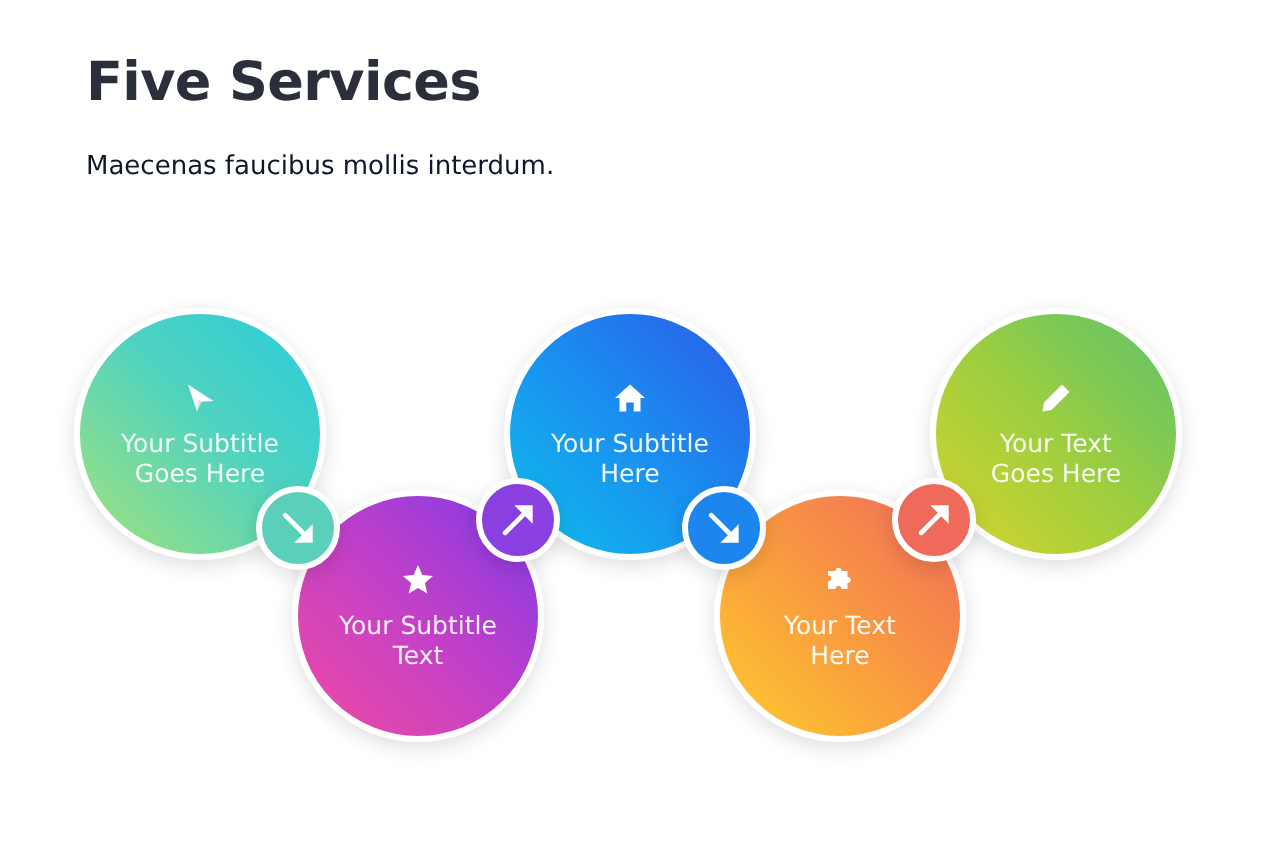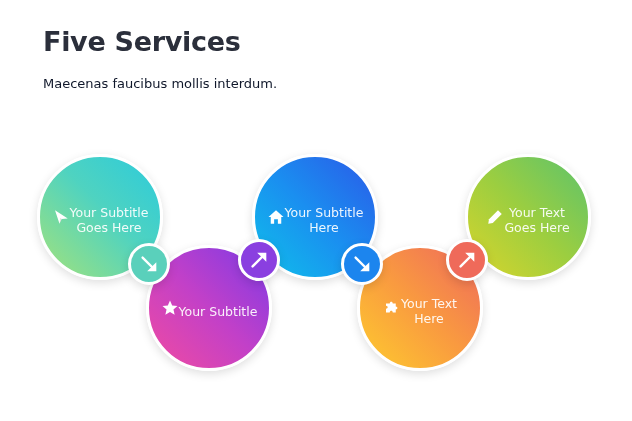--- a/index.html
+++ b/index.html
@@ -1,19 +1,19 @@
 <!DOCTYPE html>
 <html><head>
 <meta charset="utf-8">
 <style>
   html,body{margin:0;padding:0;}
   body{width:632px;height:421px;background:#ffffff;position:relative;overflow:hidden;font-family:"Liberation Sans",sans-serif;}
   .title{position:absolute;left:43px;top:26px;font-size:27px;font-weight:bold;color:#2b2f3b;letter-spacing:-0.3px;font-family:"DejaVu Sans",sans-serif;}
   .subtitle{position:absolute;left:43px;top:76px;font-size:13px;color:#0f172a;font-family:"DejaVu Sans",sans-serif;}
-  .circle{position:absolute;border-radius:50%;border:3px solid #ffffff;box-shadow:0 3px 10px rgba(0,0,0,0.13);box-sizing:border-box;display:flex;flex-direction:row;align-items:center;justify-content:center;color:#ffffff;text-align:center;}
+  .circle{position:absolute;border-radius:50%;border:3px solid #ffffff;box-shadow:0 3px 10px rgba(0,0,0,0.13);box-sizing:border-box;display:flex;flex-direction:column;align-items:center;justify-content:center;color:#ffffff;text-align:center;}
   .big{width:126px;height:126px;}
   .small{width:42px;height:42px;z-index:5;}
   .label{font-size:12.5px;line-height:15px;font-family:"DejaVu Sans",sans-serif;color:rgba(255,255,255,0.92);margin-top:6px;}
   .icon{width:18px;height:18px;display:block;}
   .arrow{width:22px;height:22px;}
 </style>
 </head>
 <body>
 
 <div class="title">Five Services</div>
@@ -29,20 +29,21 @@
       <div>Goes Here</div>
     </div>
 </div>
 
 <div class="circle big" style="left:146px;top:245px;background:linear-gradient(45deg,#f04ba1 0%,#c240c8 50%,#7e3ae6 100%);">
   <svg class="icon" viewBox="0 0 24 24">
       <path fill="#fff" d="M12 2 L14.9 8.6 L22 9.3 L16.6 14 L18.2 21 L12 17.3 L5.8 21 L7.4 14 L2 9.3 L9.1 8.6 Z"></path>
     </svg>
   <div class="label">
       <div>Your Subtitle</div>
+      <div>Text</div>
     </div>
 </div>
 
 <div class="circle big" style="left:252px;top:154px;background:linear-gradient(45deg,#0fc0ea 0%,#1a8ff0 50%,#2b5ae8 100%);">
   <svg class="icon" viewBox="0 0 24 24">
       <path fill="#fff" d="M12 3 L22 12 L19 12 L19 21 L14.5 21 L14.5 15 L9.5 15 L9.5 21 L5 21 L5 12 L2 12 Z"></path>
     </svg>
   <div class="label">
       <div>Your Subtitle</div>
       <div>Here</div>

